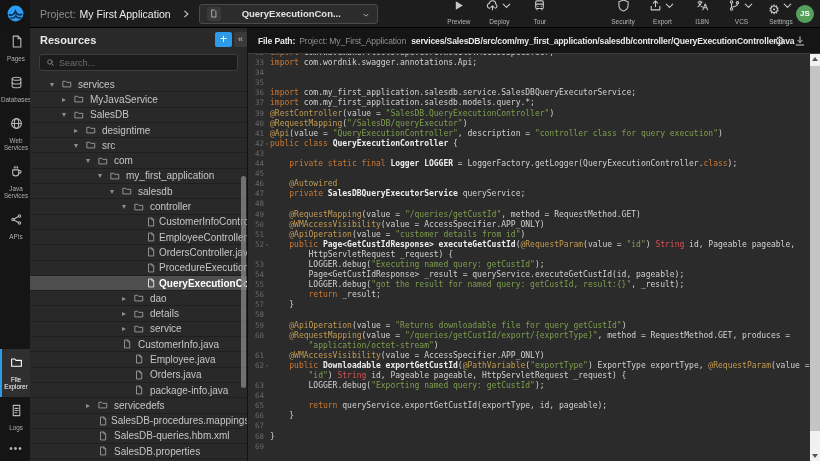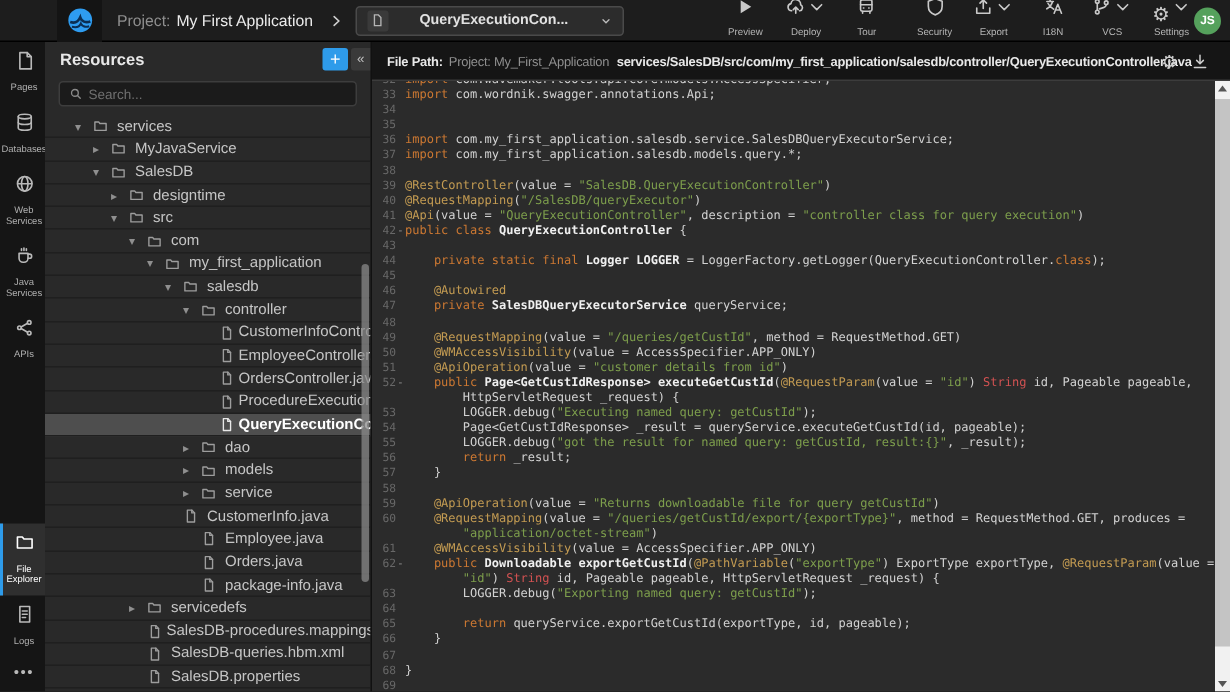--- a/index.html
+++ b/index.html
@@ -2,21 +2,21 @@
 <html style="--accent: #2E9BEA;"><head>
 <meta charset="utf-8">
 <style>
   * { margin:0; padding:0; box-sizing:border-box; }
   html,body { width:820px; height:461px; overflow:hidden; background:#1f1f1f;
     font-family:"Liberation Sans", sans-serif; }
   #app { position:relative; width:820px; height:461px; background:#2b2b2b; }
 
   
   #topbar { position:absolute; left:0; top:0; width:820px; height:28px; background:#1d1d1d;
-    border-bottom:1px solid #000; display:flex; align-items:center;padding-left:38px; }
+    border-bottom:1px solid #000; display:flex; align-items:center; }
   #logo { width:30px; height:28px; background:#141414; display:flex; align-items:center; justify-content:center; }
   #logo svg { width:19px; height:19px; }
   #proj-block { display:flex; align-items:center; margin-left:10px; font-size:10.5px; white-space:nowrap; }
   #proj-label { color:#8f8f8f; margin-right:4px; }
   #proj-name  { color:#ececec; }
   #crumb-chevron { margin:0 8px 0 10px; color:#cfcfcf; display:flex; }
   #crumb-chevron svg { width:10px; height:10px; stroke-width:2.5; }
   #file-tab { display:flex; align-items:center; gap:21px; background:#2c2c2c; border:1px solid #4a4a4a;
     border-radius:3px; height:20px; padding:0 7px; }
   #file-tab .tabdoc { width:14px; height:14px; background:#3a3a3a; border-radius:2px;
@@ -449,21 +449,21 @@
           </span>
           <span class="tree-label">dao</span>
         </div>
         <div class="tree-row" style="padding-left: 92px;">
           <span class="tree-caret">▸</span>
           <span class="ic tree-ico">
             <svg viewBox="0 0 24 24" fill="none" stroke="currentColor" stroke-width="2" stroke-linecap="round" stroke-linejoin="round">
               <path d="M3 5.5h6l2 2.5h10v11H3z"></path>
             </svg>
           </span>
-          <span class="tree-label">models</span>
+          <span class="tree-label">details</span>
         </div>
         <div class="tree-row" style="padding-left: 92px;">
           <span class="tree-caret">▸</span>
           <span class="ic tree-ico">
             <svg viewBox="0 0 24 24" fill="none" stroke="currentColor" stroke-width="2" stroke-linecap="round" stroke-linejoin="round">
               <path d="M3 5.5h6l2 2.5h10v11H3z"></path>
             </svg>
           </span>
           <span class="tree-label">service</span>
         </div>
@@ -559,21 +559,20 @@
       </div>
     </div>
     <div id="editor">
       <div id="code-lines">
           <div class="code-row"><span class="ln">32</span><span class="fold"></span><span class="code-text"><span class="c-k">import</span><span class="c-d"> com.wavemaker.tools.api.core.models.AccessSpecifier;</span></span></div>
           <div class="code-row"><span class="ln">33</span><span class="fold"></span><span class="code-text"><span class="c-k">import</span><span class="c-d"> com.wordnik.swagger.annotations.Api;</span></span></div>
           <div class="code-row"><span class="ln">34</span><span class="fold"></span></div>
           <div class="code-row"><span class="ln">35</span><span class="fold"></span><span class="code-text"></span></div>
           <div class="code-row"><span class="ln">36</span><span class="fold"></span><span class="code-text"><span class="c-k">import</span><span class="c-d"> com.my_first_application.salesdb.service.SalesDBQueryExecutorService;</span></span></div>
           <div class="code-row"><span class="ln">37</span><span class="fold"></span><span class="code-text"><span class="c-k">import</span><span class="c-d"> com.my_first_application.salesdb.models.query.*;</span></span></div>
-          <div class="code-row"><span class="ln">38</span><span class="fold"></span><span class="code-text"></span></div>
           <div class="code-row"><span class="ln">39</span><span class="fold"></span><span class="code-text"><span class="c-a">@RestController</span><span class="c-d">(value = </span><span class="c-s">"SalesDB.QueryExecutionController"</span><span class="c-d">)</span></span></div>
           <div class="code-row"><span class="ln">40</span><span class="fold"></span><span class="code-text"><span class="c-a">@RequestMapping</span><span class="c-d">(</span><span class="c-s">"/SalesDB/queryExecutor"</span><span class="c-d">)</span></span></div>
           <div class="code-row"><span class="ln">41</span><span class="fold"></span><span class="code-text"><span class="c-a">@Api</span><span class="c-d">(value = </span><span class="c-s">"QueryExecutionController"</span><span class="c-d">, description = </span><span class="c-s">"controller class for query execution"</span><span class="c-d">)</span></span></div>
           <div class="code-row"><span class="ln">42</span><span class="fold">-</span><span class="code-text"><span class="c-k">public class </span><span class="c-c">QueryExecutionController</span><span class="c-d"> {</span></span></div>
           <div class="code-row"><span class="ln">43</span><span class="fold"></span><span class="code-text"></span></div>
           <div class="code-row"><span class="ln">44</span><span class="fold"></span><span class="code-text"><span class="c-d">    </span><span class="c-k">private static final </span><span class="c-c">Logger LOGGER</span><span class="c-d"> = LoggerFactory.getLogger(QueryExecutionController.</span><span class="c-k">class</span><span class="c-d">);</span></span></div>
           <div class="code-row"><span class="ln">45</span><span class="fold"></span><span class="code-text"></span></div>
           <div class="code-row"><span class="ln">46</span><span class="fold"></span><span class="code-text"><span class="c-d">    </span><span class="c-a">@Autowired</span></span></div>
           <div class="code-row"><span class="ln">47</span><span class="fold"></span><span class="code-text"><span class="c-d">    </span><span class="c-k">private </span><span class="c-c">SalesDBQueryExecutorService</span><span class="c-d"> queryService;</span></span></div>
           <div class="code-row"><span class="ln">48</span><span class="fold"></span><span class="code-text"></span></div>

